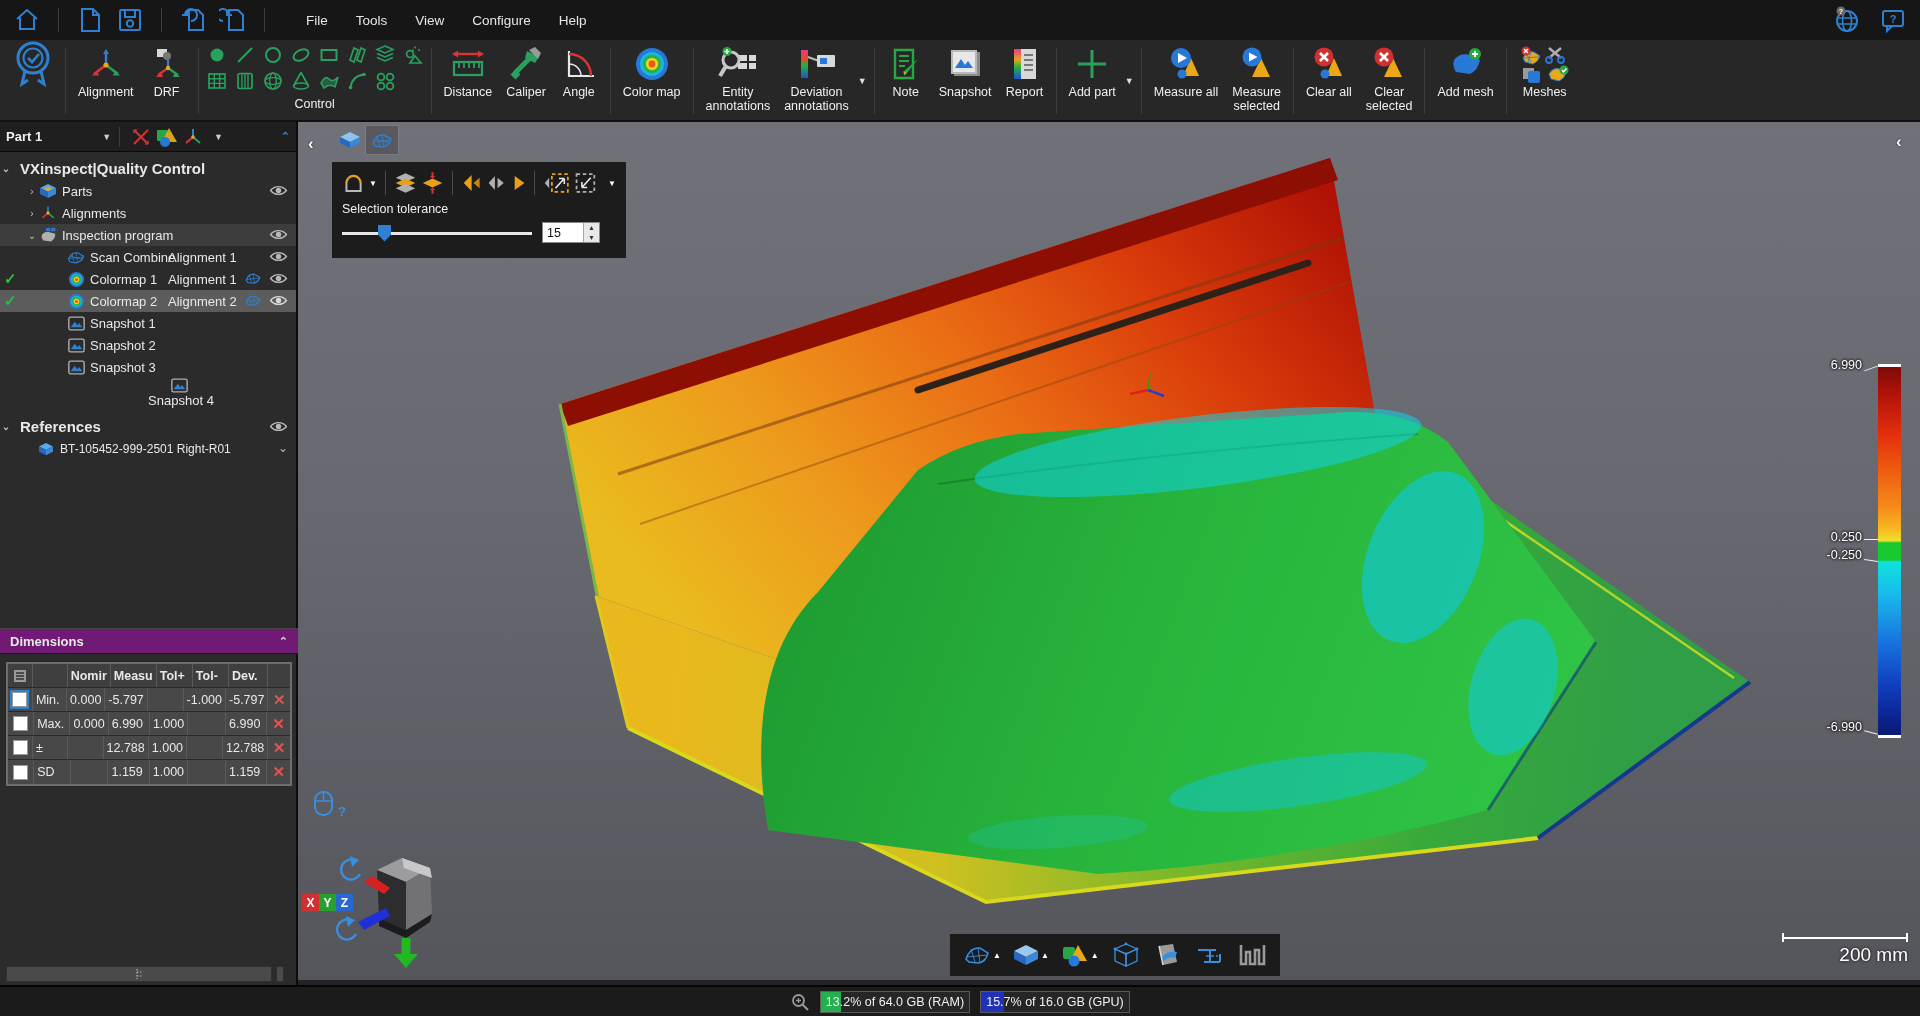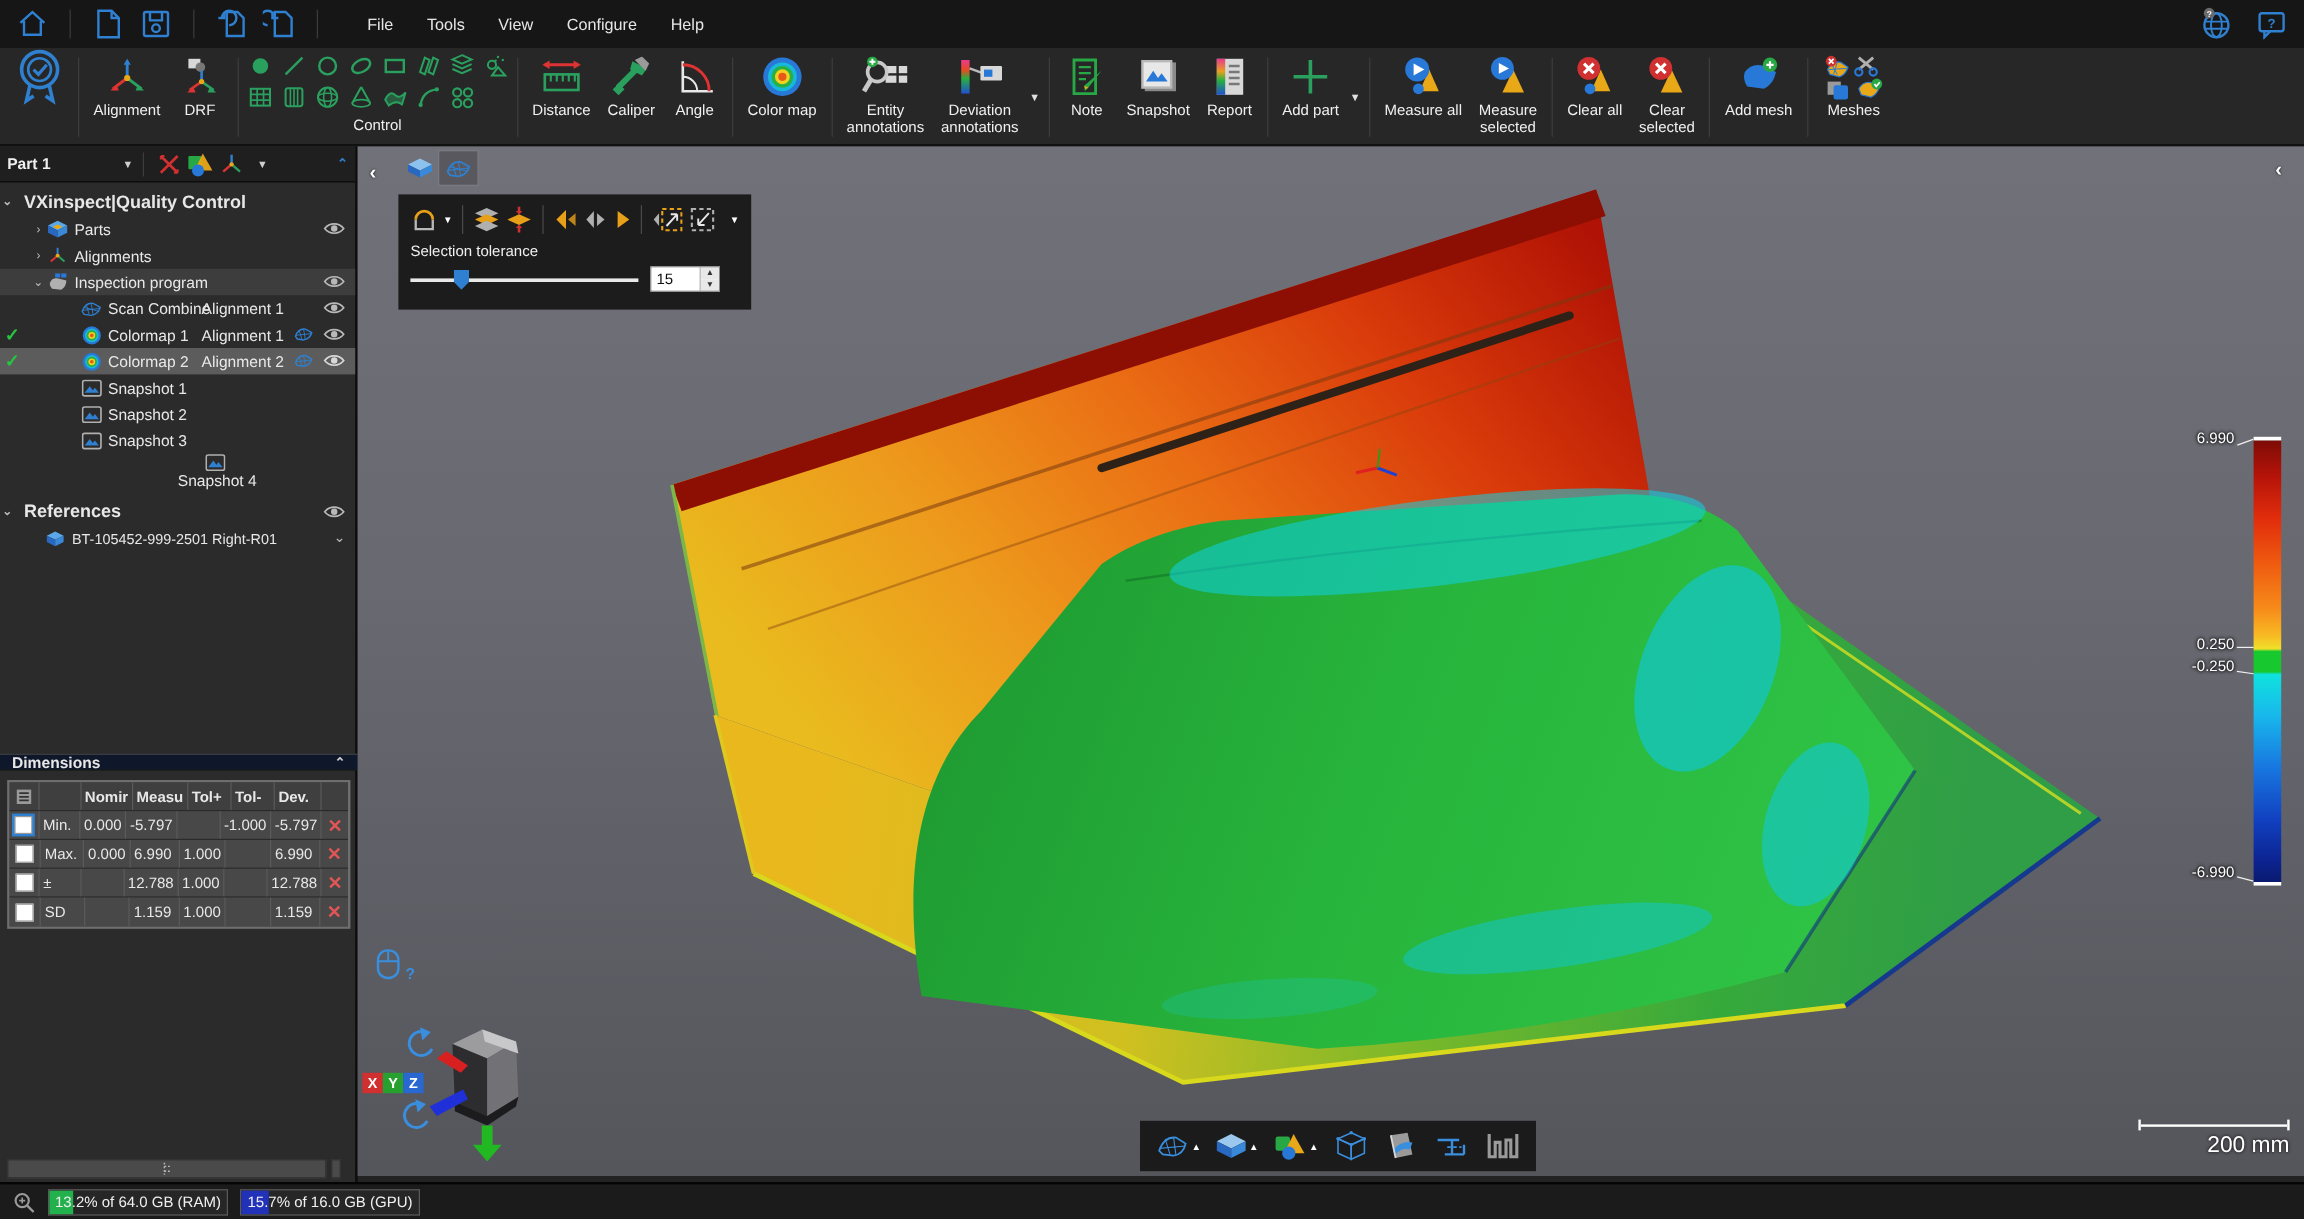--- a/index.html
+++ b/index.html
@@ -44,21 +44,21 @@
   .trow.sel { background:#5c5c5c; }
   .trow .lbl2 { position:absolute; left:168px; }
   .trow .eye { position:absolute; right:8px; top:3px; }
   .trow .mini-mesh { position:absolute; right:34px; top:3px; }
   .trow .checkmark { position:absolute; left:4px; color:#27c440; font-size:15px; font-weight:bold; }
   .root-row { height:24px; font-size:15px; font-weight:bold; }
   .refs-row { height:24px; font-size:15px; font-weight:bold; margin-top:14px; }
 
   
   .dims { position:absolute; left:0; top:506px; width:298px; }
-  .dims-header { height:14px; background:#0f172a; border-top:1px solid #444; border-bottom:1px solid #1a1a1a; display:flex; align-items:center; padding:0 10px; font-size:13px; font-weight:bold; }
+  .dims-header { height:26px; background:#701a75; border-top:1px solid #444; border-bottom:1px solid #1a1a1a; display:flex; align-items:center; padding:0 10px; font-size:13px; font-weight:bold; }
   .dims-table { margin:8px 6px; border:2px solid #6e6e6e; background:#3a3a3a; }
   .dtr { display:flex; height:24px; align-items:center; border-bottom:1px solid #2a2a2a; background:#484848; font-size:12.5px; }
   .dtr.dhead { background:#3f3f3f; font-weight:bold; }
   .dc { padding:0 3px; border-right:1px solid #5a5a5a; height:100%; display:flex; align-items:center; }
   .c0{width:30px; justify-content:center;} .c1{width:42px;} .c2{width:44px;} .c3{width:48px;} .c4{width:44px;} .c5{width:44px;} .c6{width:48px;} .c7{width:26px; border-right:none; justify-content:center;}
   .chk { width:15px; height:15px; background:#fff; border:1px solid #999; }
   .chk.focus { outline:2px solid #2f80d0; }
   .redx { color:#e05555; font-size:15px; font-weight:bold; }
 
   .lp-scroll { position:absolute; left:6px; top:844px; width:266px; height:16px; background:#4a4a4a; border:1px solid #303030; display:flex; align-items:center; justify-content:center; }
@@ -102,21 +102,21 @@
   .vt-btn { height:36px; min-width:40px; display:flex; align-items:center; justify-content:center; gap:2px; padding:0 5px; }
   .vt-caret { color:#fff; font-size:8px; }
 
   
   .scalebar { position:absolute; right:12px; bottom:14px; width:126px; text-align:right; }
   .scalebar .line { height:9px; border-left:2px solid #fff; border-right:2px solid #fff; position:relative; }
   .scalebar .line::after { content:""; position:absolute; left:0; right:0; top:4px; border-top:2px solid #fff; }
   .scalebar .txt { color:#fff; font-size:19px; margin-top:2px; text-shadow:0 0 3px #000; }
 
   
-  .statusbar { position:absolute; left:0; top:985px; width:1920px; height:31px; background:#1b1b1b; border-top:2px solid #050505; display:flex; align-items:center; justify-content:flex-start; padding:0 10px; gap:10px; }
+  .statusbar { position:absolute; left:0; top:985px; width:1920px; height:31px; background:#1b1b1b; border-top:2px solid #050505; display:flex; align-items:center; justify-content:center; padding:0 10px; gap:10px; }
   .meter { position:relative; width:150px; height:22px; background:#262626; border:1px solid #5a5a5a; overflow:hidden; }
   .meter .fill { position:absolute; left:0; top:0; bottom:0; }
   .meter span { position:relative; display:flex; align-items:center; justify-content:center; height:100%; font-size:12.5px; color:#f0f0f0; white-space:nowrap; }
 
   svg { display:block; }
 </style>
 </head>
 <body>
 
 <div id="app">

